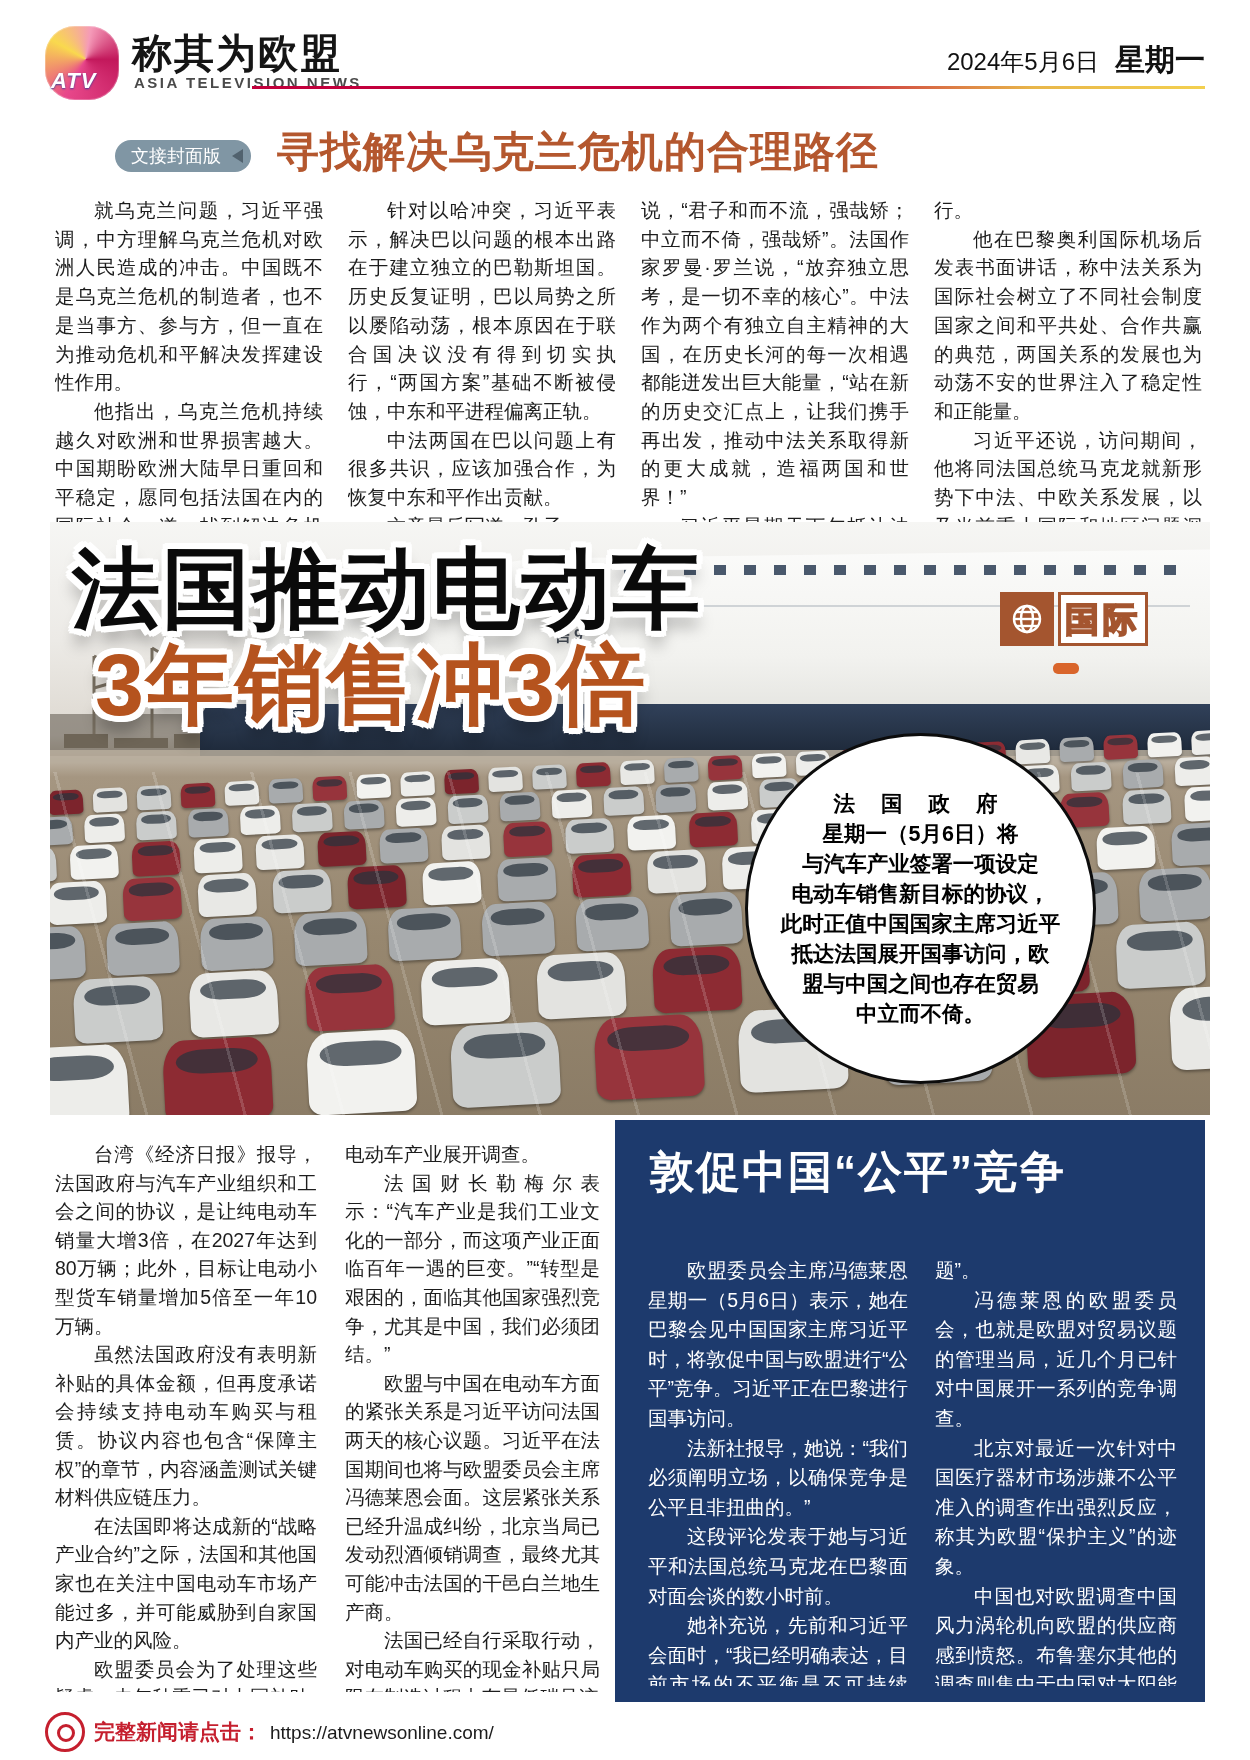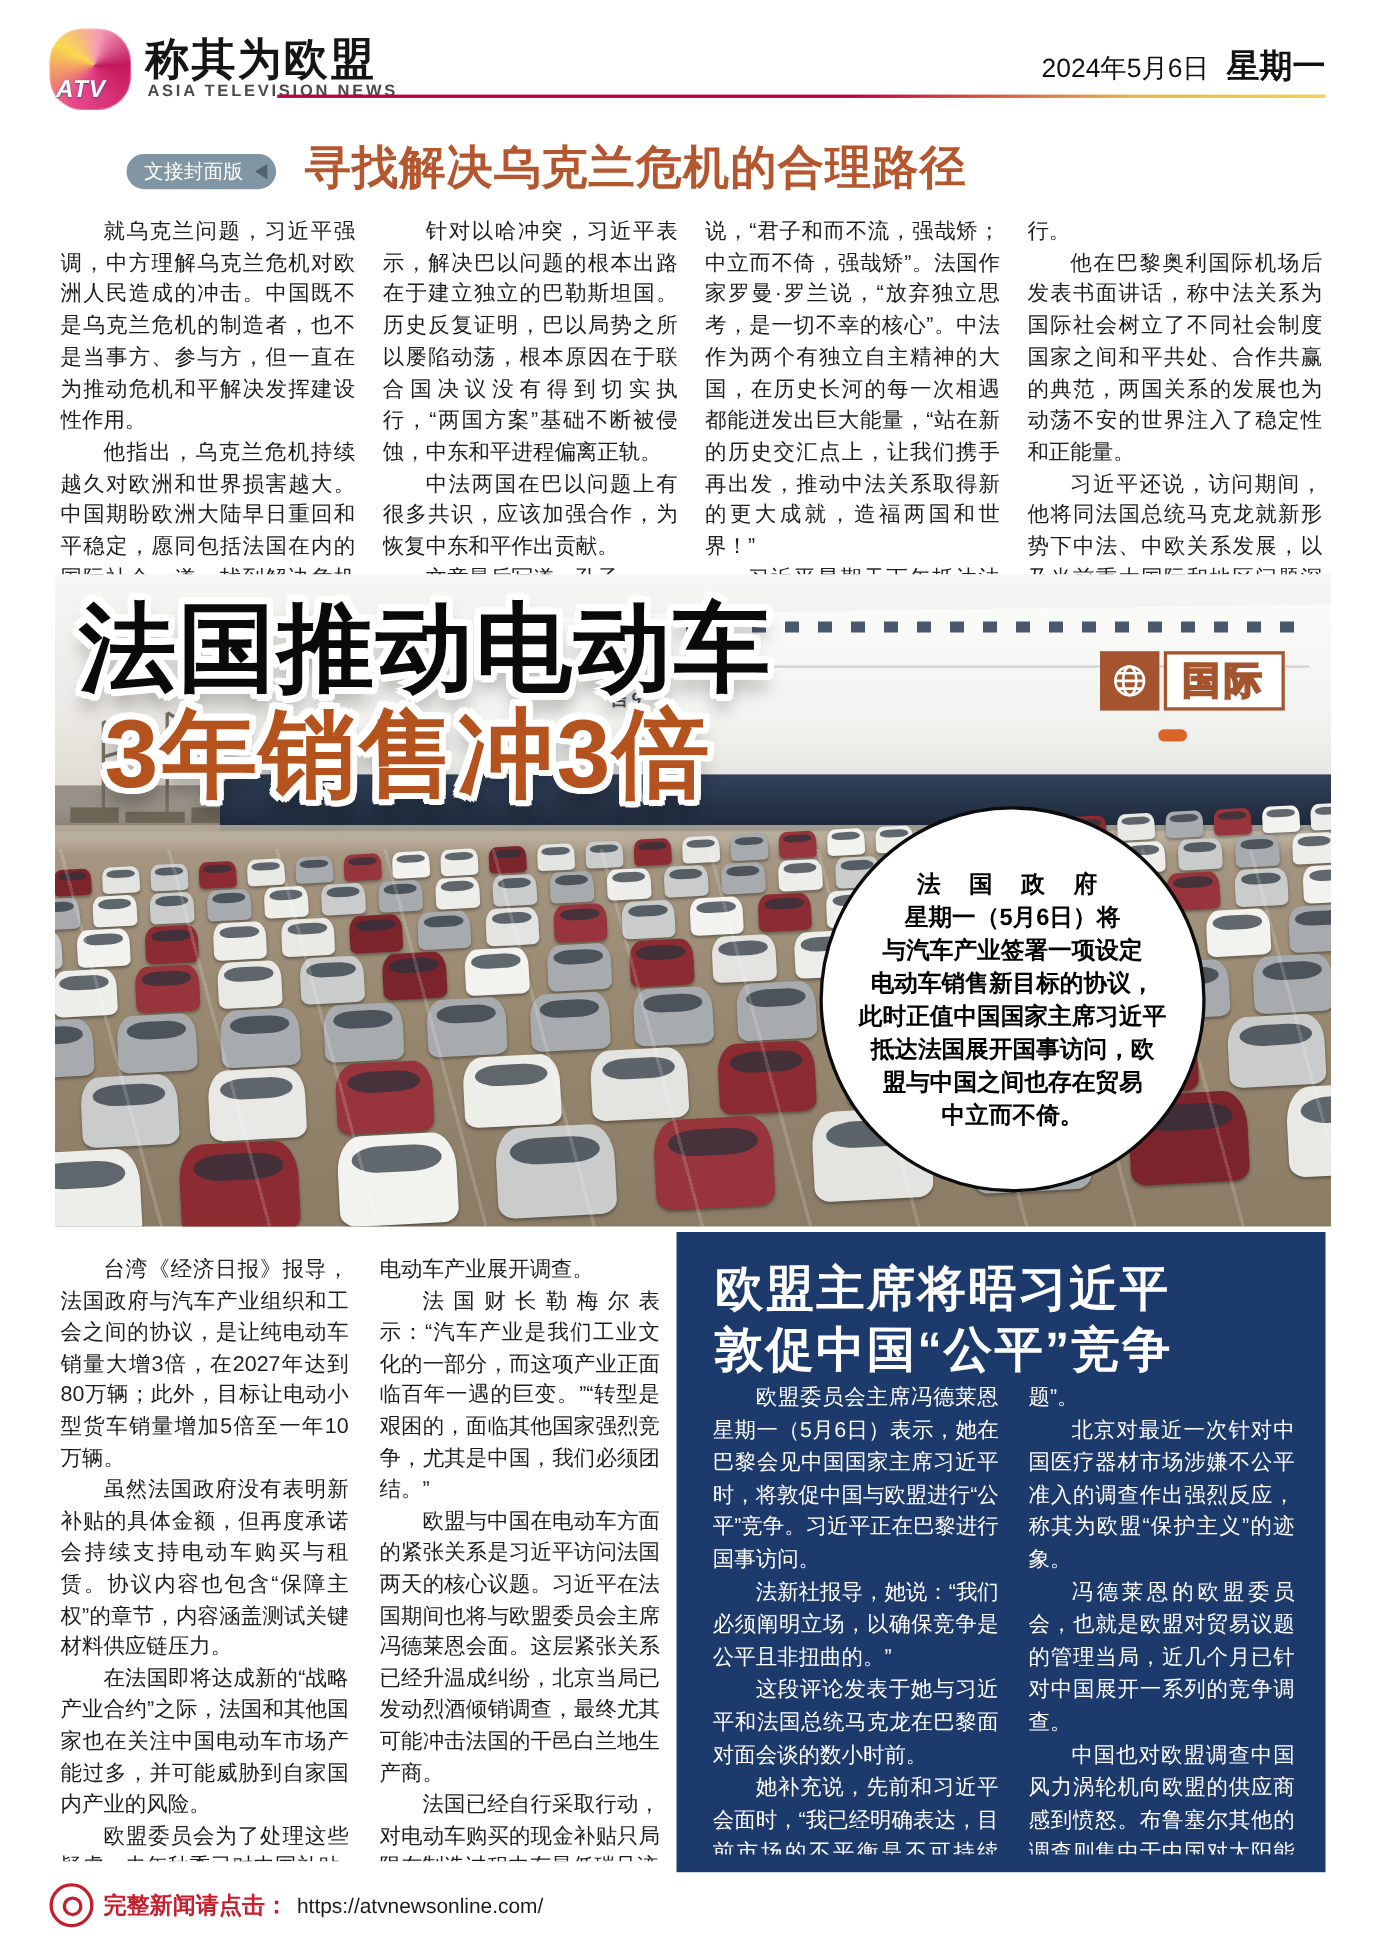--- a/index.html
+++ b/index.html
@@ -82,21 +82,21 @@
     text-shadow:
       -5px -5px 0 #fff, 0 -6px 0 #fff, 5px -5px 0 #fff, -6px 0 0 #fff, 6px 0 0 #fff,
       -5px 5px 0 #fff, 0 6px 0 #fff, 5px 5px 0 #fff, -3px -6px 0 #fff, 3px 6px 0 #fff,
       -6px 3px 0 #fff, 6px -3px 0 #fff, 0 14px 16px rgba(0,0,0,.38);
   }
   .photo-h1 { left:22px; top:8px; color:#0a0a0a; }
   .photo-h2 { left:45px; top:104px; color:#b5531e; }
   .intl-badge { position:absolute; left:950px; top:70px; display:flex; gap:4px; z-index:5; }
   .intl-square { width:54px; height:54px; background:#a4552f; display:flex; align-items:center; justify-content:center; }
   .intl-label {
-    height:48px; background:#fff; border:3px solid #a4552f; padding:0 14px;
+    height:48px; background:#fff; border:3px solid #a4552f; padding:0 4px;
     font-size:34px; font-weight:900; line-height:48px; color:#a4552f;
     -webkit-text-fill-color:#fff; -webkit-text-stroke:2px #a4552f; letter-spacing:4px;
   }
   .bubble {
     position:absolute; left:695px; top:211px; width:345px; height:345px; border-radius:50%;
     background:#fff; border:3px solid #0c0c0c; z-index:6;
     display:flex; align-items:center; justify-content:center; text-align:center;
   }
   .bubble-line { margin:0; text-indent:0; font-size:21.5px; font-weight:800; line-height:30px; color:#000; white-space:nowrap; }
   .bubble-line:first-child { letter-spacing:10px; }
@@ -578,33 +578,32 @@
     </div>
   <div class="col bcol bc1">
       <p class="para noindent">电动车产业展开调查。</p>
       <p class="para">法国财长勒梅尔表示：“汽车产业是我们工业文化的一部分，而这项产业正面临百年一遇的巨变。”“转型是艰困的，面临其他国家强烈竞争，尤其是中国，我们必须团结。”</p>
       <p class="para">欧盟与中国在电动车方面的紧张关系是习近平访问法国两天的核心议题。习近平在法国期间也将与欧盟委员会主席冯德莱恩会面。这层紧张关系已经升温成纠纷，北京当局已发动烈酒倾销调查，最终尤其可能冲击法国的干邑白兰地生产商。</p>
       <p class="para">法国已经自行采取行动，对电动车购买的现金补贴只局限在制造过程中有最低碳足迹</p>
     </div>
 
   <div class="eu-box">
     <div class="eu-title">
-      <div>欧盟主席将晤习近平</div>
       <div>敦促中国“公平”竞争</div>
     </div>
     <div class="eu-col ec0">
         <p class="para">欧盟委员会主席冯德莱恩星期一（5月6日）表示，她在巴黎会见中国国家主席习近平时，将敦促中国与欧盟进行“公平”竞争。习近平正在巴黎进行国事访问。</p>
         <p class="para">法新社报导，她说：“我们必须阐明立场，以确保竞争是公平且非扭曲的。”</p>
         <p class="para">这段评论发表于她与习近平和法国总统马克龙在巴黎面对面会谈的数小时前。</p>
         <p class="para">她补充说，先前和习近平会面时，“我已经明确表达，目前市场的不平衡是不可持续的，需要解决这个问</p>
       </div>
     <div class="eu-col ec1">
         <p class="para noindent">题”。</p>
+        <p class="para">冯德莱恩的欧盟委员会，也就是欧盟对贸易议题的管理当局，近几个月已针对中国展开一系列的竞争调查。</p>
         <p class="para">北京对最近一次针对中国医疗器材市场涉嫌不公平准入的调查作出强烈反应，称其为欧盟“保护主义”的迹象。</p>
-        <p class="para">冯德莱恩的欧盟委员会，也就是欧盟对贸易议题的管理当局，近几个月已针对中国展开一系列的竞争调查。</p>
         <p class="para">中国也对欧盟调查中国风力涡轮机向欧盟的供应商感到愤怒。布鲁塞尔其他的调查则集中于中国对太阳能板、电动车和火车的补贴。</p>
       </div>
   </div>
 
   <div class="footer-seal"></div>
   <div class="footer-row">
     <span class="footer-label">完整新闻请点击：</span>
     <span class="footer-url">https://atvnewsonline.com/</span>
   </div>
 

